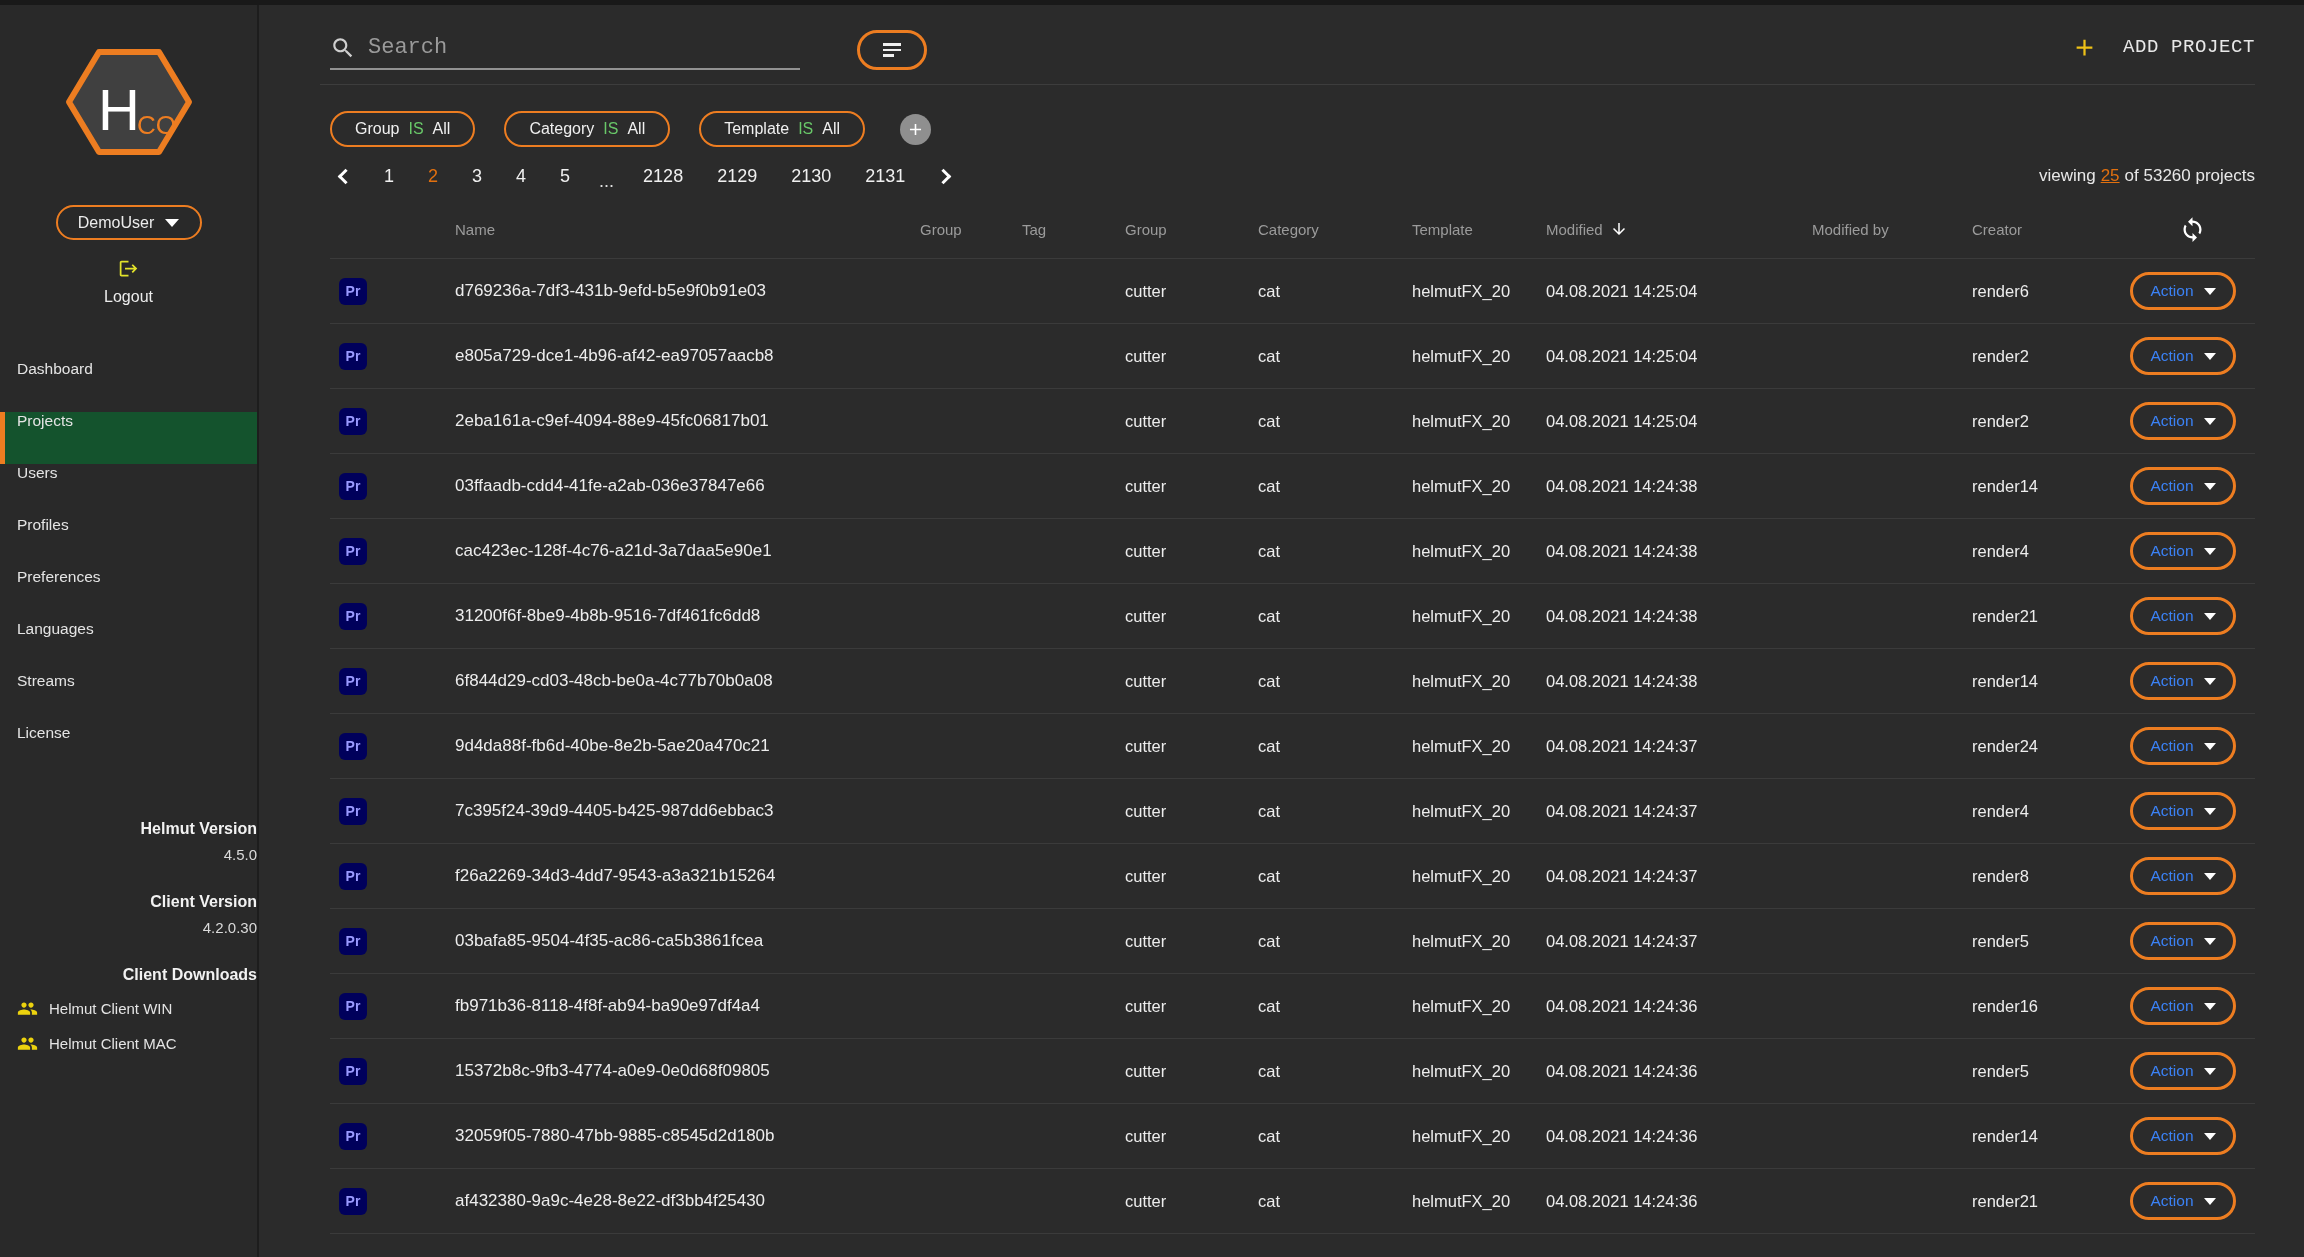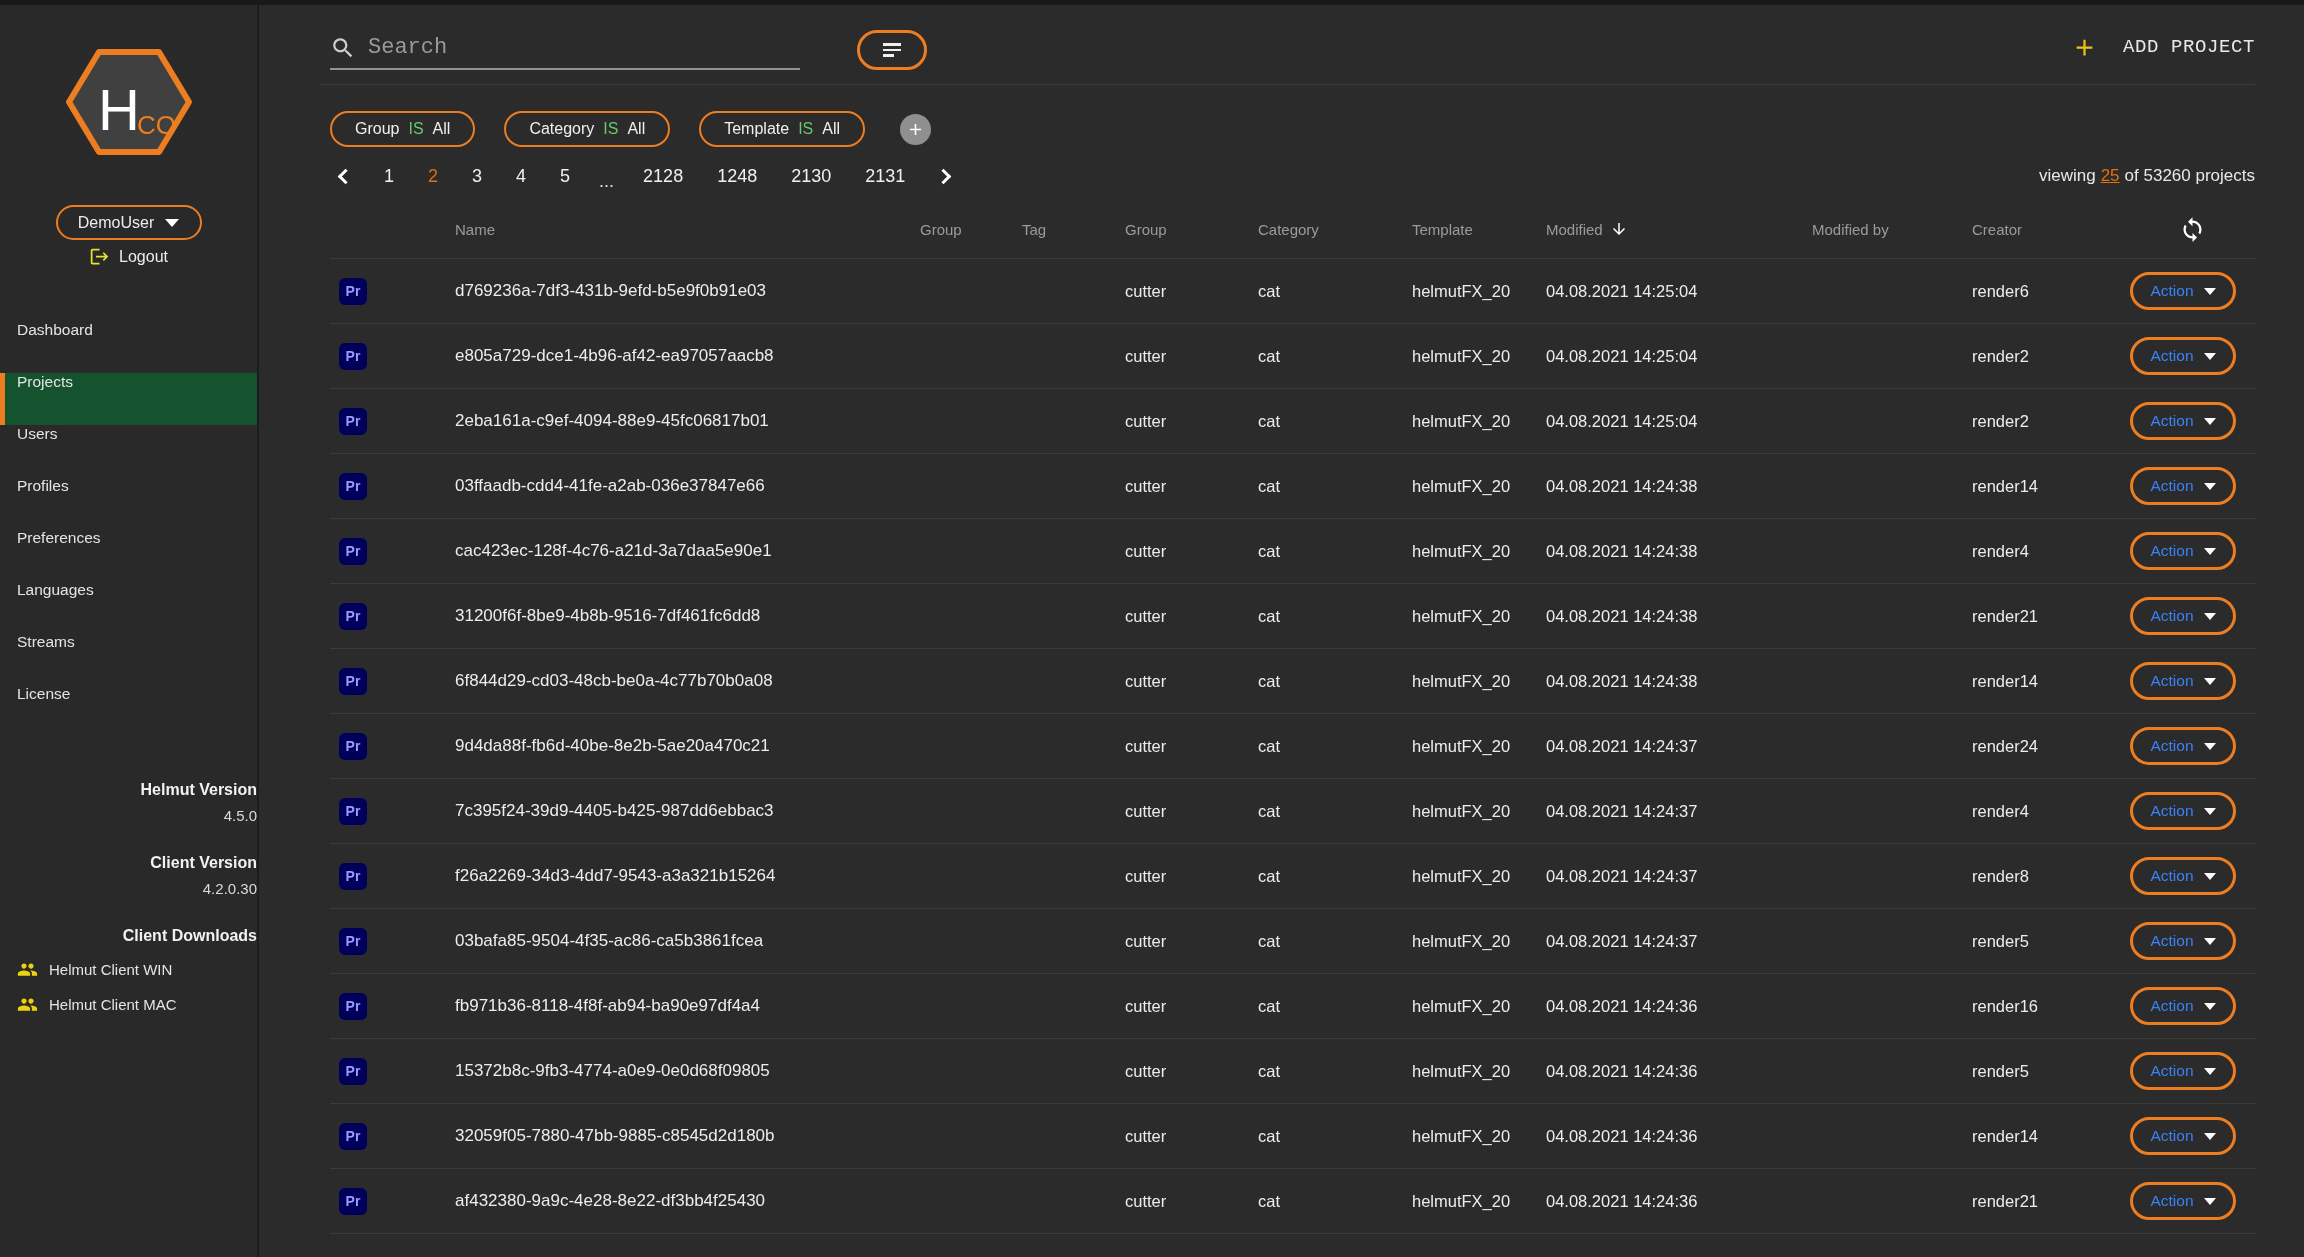--- a/index.html
+++ b/index.html
@@ -18,21 +18,21 @@
   }
   .logo-wrap { margin:42px auto 0; }
   .logo-hex text { font-family:"Liberation Sans","DejaVu Sans",sans-serif; }
   .user-pill {
     margin:44px auto 0; width:146px; height:35px;
     border:2px solid #ed7d21; border-radius:18px; background:transparent;
     display:flex; align-items:center; justify-content:center; gap:11px;
     color:#ececec; font-size:16px; cursor:pointer;
   }
   .caret { width:0; height:0; border-left:7px solid transparent; border-right:7px solid transparent; border-top:8px solid #fff; }
-  .logout-row { margin:6px auto 0; display:flex; align-items:center; gap:9px; cursor:pointer; }
+  .logout-row { margin:18px auto 0; display:flex; align-items:center; gap:9px; cursor:pointer;flex-direction:column; }
   .logout-row span { font-size:16px; color:#ececec; }
 
   .nav { margin-top:54px; }
   .nav-item {
     height:52px; display:flex; padding-left:17px;
     font-size:15.5px; color:#e4e4e4; cursor:pointer;
   }
   .nav-item.active { background:#14532d; border-left:5px solid #ed7d21; padding-left:12px; }
 
   .side-info { margin-top:44px; padding-left:17px;text-align:right; }
@@ -253,21 +253,21 @@
       <div class="pag-row">
         <div class="pag-left" id="pagination-root">
             <span class="chev chev-left"></span>
             <span class="page-num">1</span>
             <span class="page-num current">2</span>
             <span class="page-num">3</span>
             <span class="page-num">4</span>
             <span class="page-num">5</span>
             <span class="page-ellipsis">...</span>
             <span class="page-num">2128</span>
-            <span class="page-num">1248</span>
+            <span class="page-num">2129</span>
             <span class="page-num">2130</span>
             <span class="page-num">2131</span>
             <span class="chev chev-right"></span>
           </div>
         <div class="viewing">
           <span>viewing</span><span class="count">25</span><span>of 53260 projects</span>
         </div>
       </div>
     </div>
 

